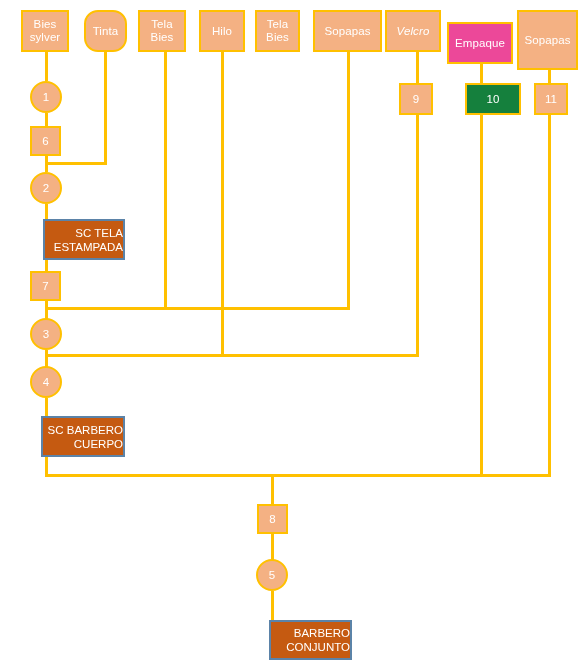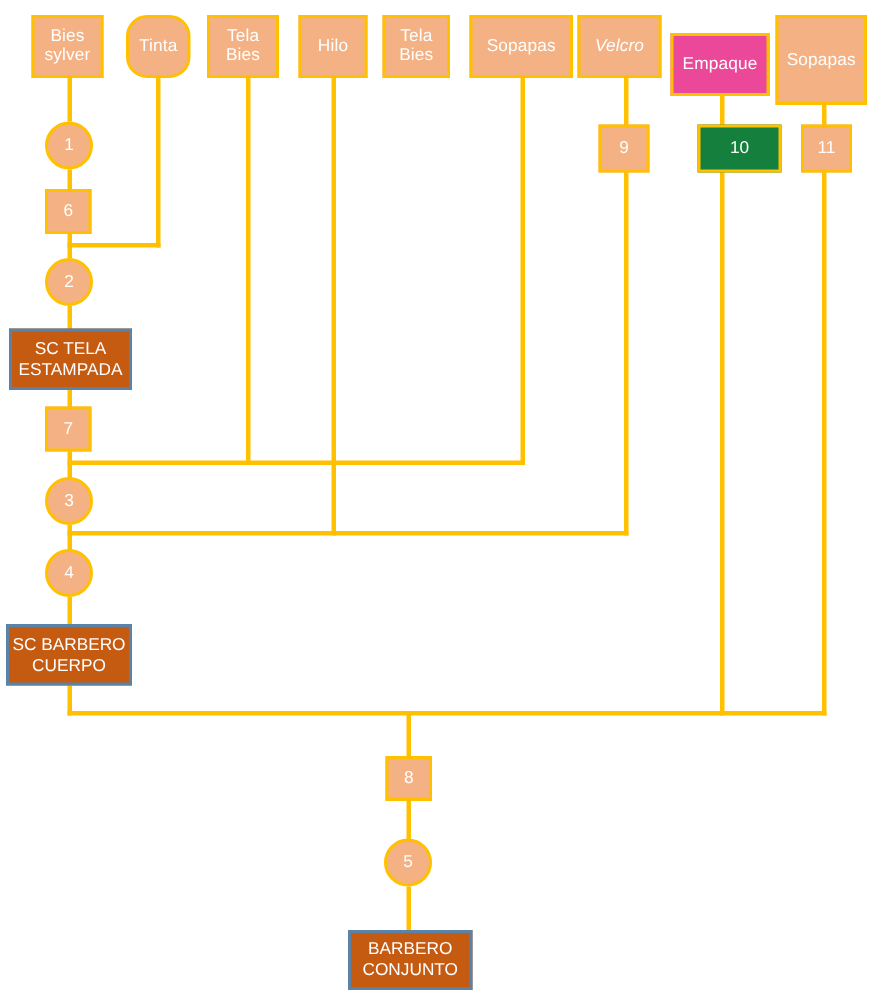--- a/index.html
+++ b/index.html
@@ -43,24 +43,25 @@
   
   .asm-box {
     position: absolute;
     box-sizing: border-box;
     background: #C55A11;
     border: 2px solid #5B83A8;
     color: #ffffff;
     display: flex;
     align-items: center;
     justify-content: center;
-    text-align: center;
+    text-align: right;
     font-size: 11.5px;
     line-height: 14px;
     z-index: 3;
+    margin-left: 37px;
   }
 
   
   .op-circle {
     position: absolute;
     box-sizing: border-box;
     background: #F4B183;
     border: 2px solid #FFC000;
     border-radius: 50%;
     color: #ffffff;

